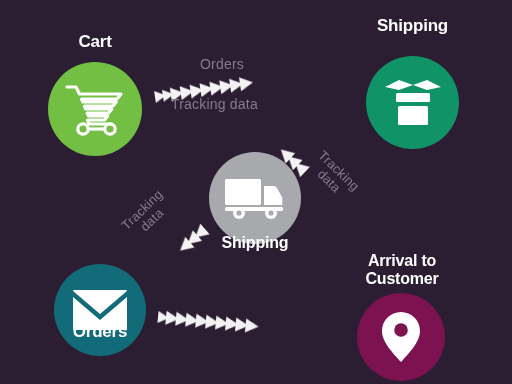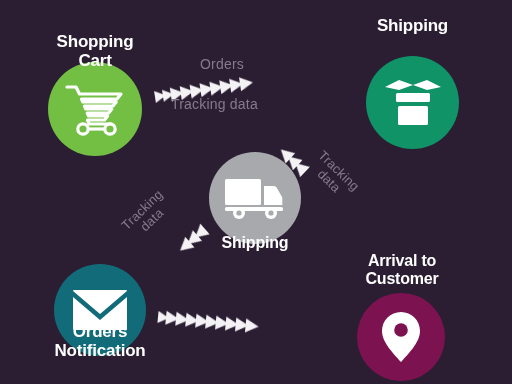--- a/index.html
+++ b/index.html
@@ -186,21 +186,20 @@
 
   <div class="node-circle" id="cart-circle">
     <svg width="60" height="56" viewBox="0 0 60 56">
       <path d="M2 6 h9 l3.5 7 h41.5 l-4 5 h-35.5 l1.4 3 h33.3 l-3.2 4 h-28.6 l1.4 3 h26 l-3.2 4 h-21.4 l1.4 3 h19.1 l-3.2 4 h-17 l1.8 4 h21.5" fill="none" stroke="#ffffff" stroke-width="3.2" stroke-linecap="round" stroke-linejoin="round"></path>
       <circle cx="18" cy="48" r="5.2" fill="none" stroke="#ffffff" stroke-width="3.2"></circle>
       <circle cx="45" cy="48" r="5.2" fill="none" stroke="#ffffff" stroke-width="3.2"></circle>
       <line x1="23" y1="48" x2="40" y2="48" stroke="#ffffff" stroke-width="3.2"></line>
     </svg>
   </div>
   <div class="node-label" id="cart-label">
-    <div>Shopping</div>
     <div>Cart</div>
   </div>
 
   <div class="node-circle" id="system-circle">
     <svg width="60" height="52" viewBox="0 0 60 52">
       <path d="M16 3 L30 8 L16 13 L2 10 Z" fill="#ffffff"></path>
       <path d="M44 3 L30 8 L44 13 L58 10 Z" fill="#ffffff"></path>
       <rect x="13" y="16" width="34" height="9" rx="1.5" fill="#ffffff"></rect>
       <rect x="15" y="29" width="30" height="19" rx="1.5" fill="#ffffff"></rect>
     </svg>
@@ -225,21 +224,20 @@
   </div>
 
   <div class="node-circle" id="email-circle">
     <svg width="56" height="42" viewBox="0 0 56 42">
       <rect x="1" y="1" width="54" height="40" rx="1" fill="#ffffff"></rect>
       <path d="M1 2 L28 25 L55 2 L55 8 L28 31 L1 8 Z" fill="#126b78"></path>
     </svg>
   </div>
   <div class="node-label" id="email-label">
     <div>Orders</div>
-    <div>Notification</div>
   </div>
 
   <div class="node-circle" id="arrival-circle">
     <svg width="40" height="54" viewBox="0 0 40 54">
       <path d="M20 2 C9.5 2 1 10.5 1 21 C1 33 14 45 20 52 C26 45 39 33 39 21 C39 10.5 30.5 2 20 2 Z" fill="#ffffff"></path>
       <circle cx="20" cy="20" r="6.8" fill="#7d1251"></circle>
     </svg>
   </div>
   <div class="node-label" id="arrival-label">
     <div>Arrival to</div>

